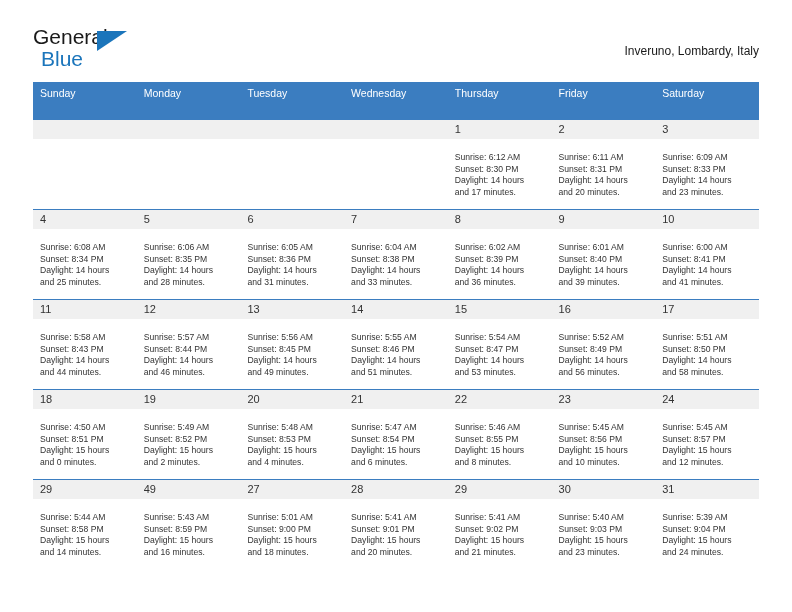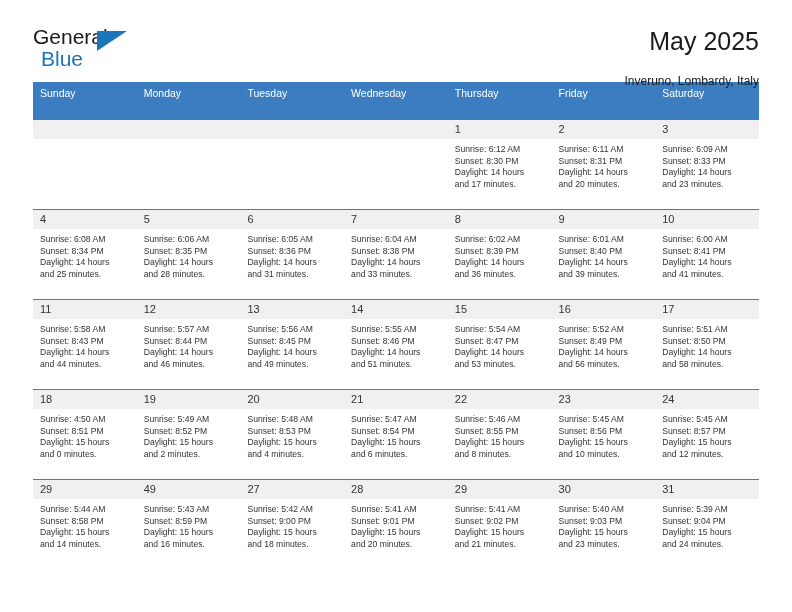--- a/index.html
+++ b/index.html
@@ -109,42 +109,41 @@
   .daynum {
     background: #f0f0f0;
     font-size: 11px;
     color: #333333;
     padding: 3px 0 4px 7px;
     height: 19px;
     line-height: 12px;
   }
   .daynum.empty { color: transparent; }
   .dayinfo {
-    padding: 5px 6px 0 7px;
+    padding: 13px 6px 0 7px;
     font-size: 8.6px;
     line-height: 11.6px;
     color: #333333;
     background: #ffffff;
     flex: 1;
   }
   .dayinfo div { white-space: nowrap; }
 </style>
 </head>
 <body>
 
 <div class="page">
 
   <div class="topbar">
     <div class="logo">
       <span class="logo-general">General</span>
       <span class="logo-triangle"></span>
       <span class="logo-blue">Blue</span>
     </div>
     <div class="titleblock">
-      <h1 class="cal-title">May 2025</h1>
       <div class="cal-subtitle">Inveruno, Lombardy, Italy</div>
     </div>
   </div>
 
   <table class="calendar">
     <thead>
       <tr>
         <th>Sunday</th>
         <th>Monday</th>
         <th>Tuesday</th>
@@ -471,21 +470,21 @@
                 <div>Sunset: 8:59 PM</div>
                 <div>Daylight: 15 hours</div>
                 <div>and 16 minutes.</div>
               </div>
             </div>
           </td>
           <td>
             <div class="daybox">
               <div class="daynum">27</div>
               <div class="dayinfo">
-                <div>Sunrise: 5:42 AM</div>
+                <div>Sunrise: 5:01 AM</div>
                 <div>Sunset: 9:00 PM</div>
                 <div>Daylight: 15 hours</div>
                 <div>and 18 minutes.</div>
               </div>
             </div>
           </td>
           <td>
             <div class="daybox">
               <div class="daynum">28</div>
               <div class="dayinfo">

